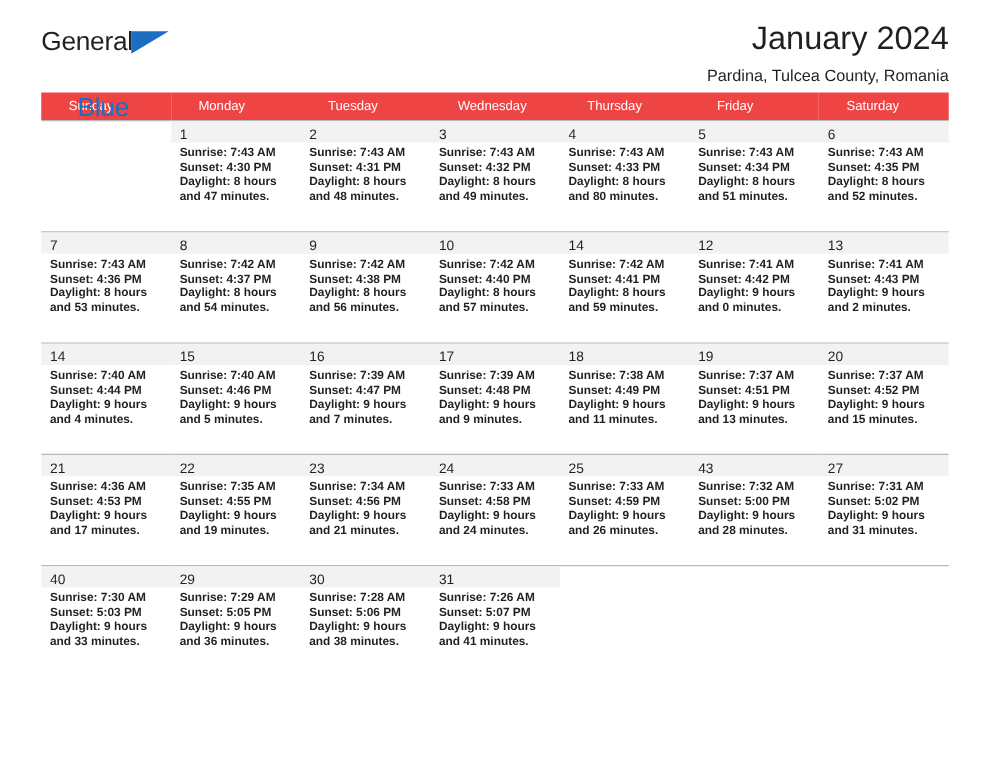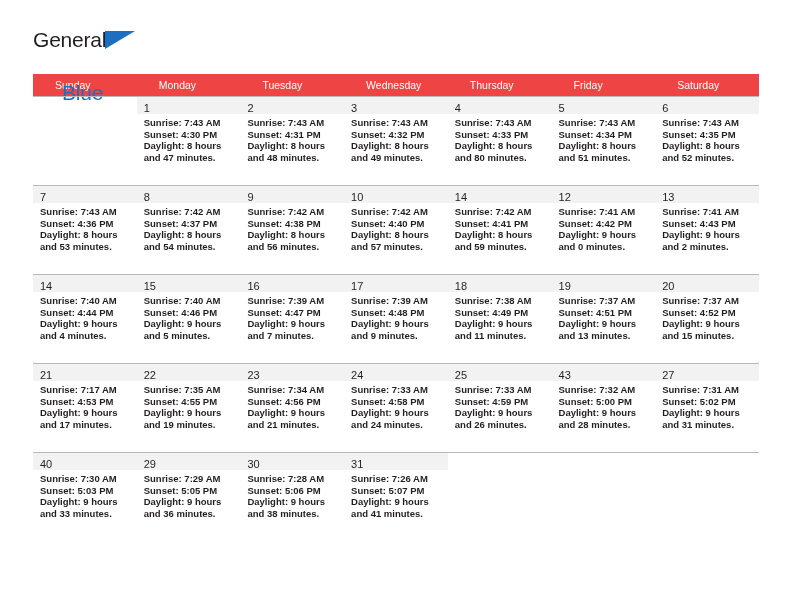--- a/index.html
+++ b/index.html
@@ -18,21 +18,21 @@
     position: relative;
     width: 792px;
     height: 612px;
     box-sizing: border-box;
     padding: 0 33px;
   }
 
   
   .header {
     display: flex;
-    align-items: flex-start;
+    align-items: flex-end;
     justify-content: space-between;
     padding-top: 28px;
     height: 70px;
     box-sizing: border-box;
   }
   .brand {
     position: relative;
     width: 130px;
     height: 48px;
     flex: none;
@@ -149,20 +149,24 @@
 <div class="page">
 
   <div class="header">
 
     <div class="brand">
       <span class="brand-general">General</span>
       <span class="brand-tri"></span>
       <span class="brand-blue">Blue</span>
     </div>
 
+    <div class="title-block">
+      <div class="cal-title">January 2024</div>
+      <div class="cal-subtitle">Pardina, Tulcea County, Romania</div>
+    </div>
 
   </div>
 
   <table class="calendar">
     <thead>
       <tr>
         <th>Sunday</th>
         <th>Monday</th>
         <th>Tuesday</th>
         <th>Wednesday</th>
@@ -401,21 +405,21 @@
                 <div>and 15 minutes.</div>
               </div>
             </div>
           </td>
         </tr>
         <tr class="week">
           <td>
             <div class="cell filled">
               <div class="daynum-band"><span class="daynum">21</span></div>
               <div class="details">
-                <div>Sunrise: 7:17 AM</div>
+                <div>Sunrise: 4:36 AM</div>
                 <div>Sunset: 4:53 PM</div>
                 <div>Daylight: 9 hours</div>
                 <div>and 17 minutes.</div>
               </div>
             </div>
           </td>
           <td>
             <div class="cell filled">
               <div class="daynum-band"><span class="daynum">22</span></div>
               <div class="details">

